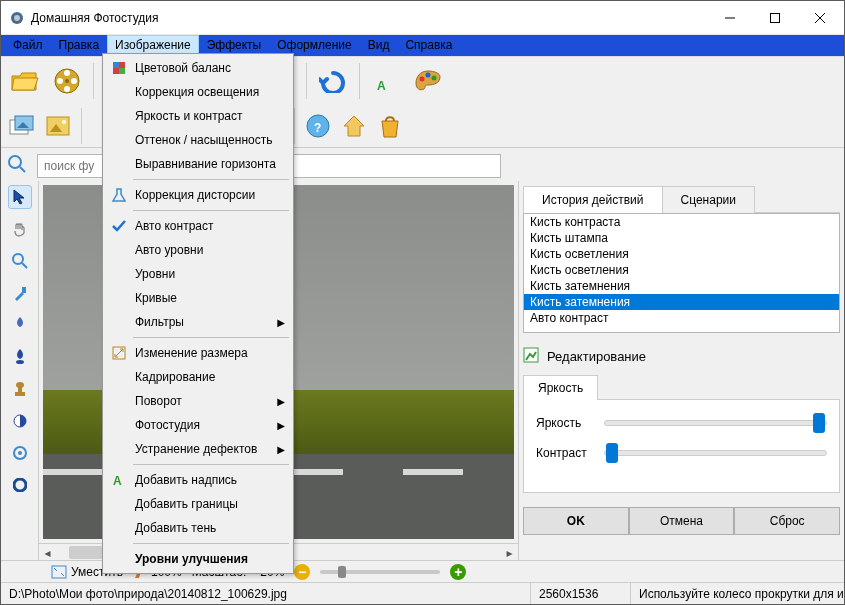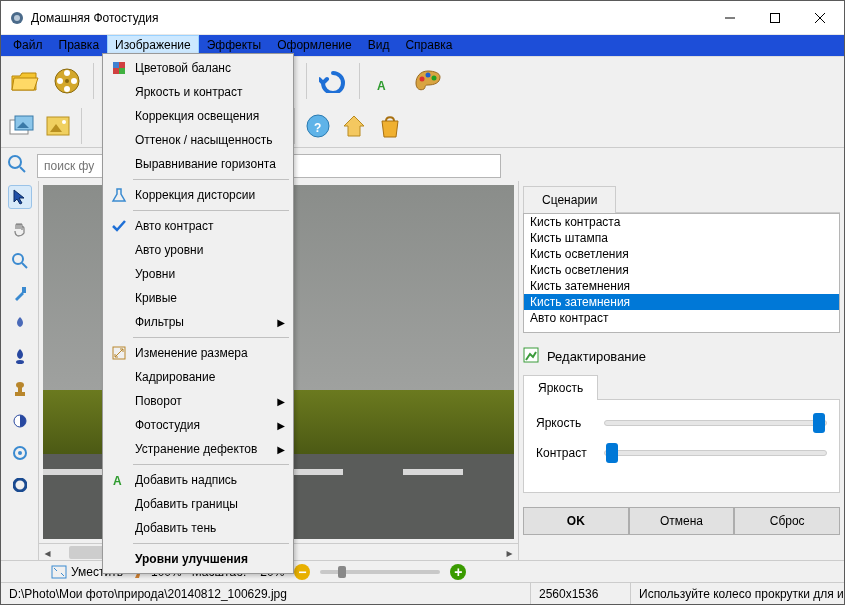--- a/index.html
+++ b/index.html
@@ -275,20 +275,21 @@
     </div>
     <div class="hscroll">
       <div class="arr l">◂</div>
       <div class="thumb"></div>
       <div class="arr r">▸</div>
     </div>
   </div>
 
   <div class="rightpanel">
     <div class="tabs" id="righttabs">
+        <div class="tab active">История действий</div>
         <div class="tab">Сценарии</div>
       </div>
     <div class="histlist" id="histlist">
         <div class="hi">Кисть контраста</div>
         <div class="hi">Кисть штампа</div>
         <div class="hi">Кисть осветления</div>
         <div class="hi">Кисть осветления</div>
         <div class="hi">Кисть затемнения</div>
         <div class="hi sel">Кисть затемнения</div>
         <div class="hi">Авто контраст</div>
@@ -364,24 +365,24 @@
       <span class="icn">
         <svg width="16" height="16">
           <rect x="2" y="2" width="12" height="12" fill="#d04040"></rect>
           <rect x="2" y="2" width="6" height="6" fill="#4080d0"></rect>
           <rect x="8" y="8" width="6" height="6" fill="#40b040"></rect>
         </svg>
       </span>
       <span>Цветовой баланс</span>
     </div>
     <div class="dmi">
+      <span>Коррекция освещения</span>
+    </div>
+    <div class="dmi">
       <span>Яркость и контраст</span>
-    </div>
-    <div class="dmi">
-      <span>Коррекция освещения</span>
     </div>
     <div class="dmi">
       <span>Оттенок / насыщенность</span>
     </div>
     <div class="dmi">
       <span>Выравнивание горизонта</span>
     </div>
     <div class="dsep"></div>
     <div class="dmi">
       <span class="icn">

